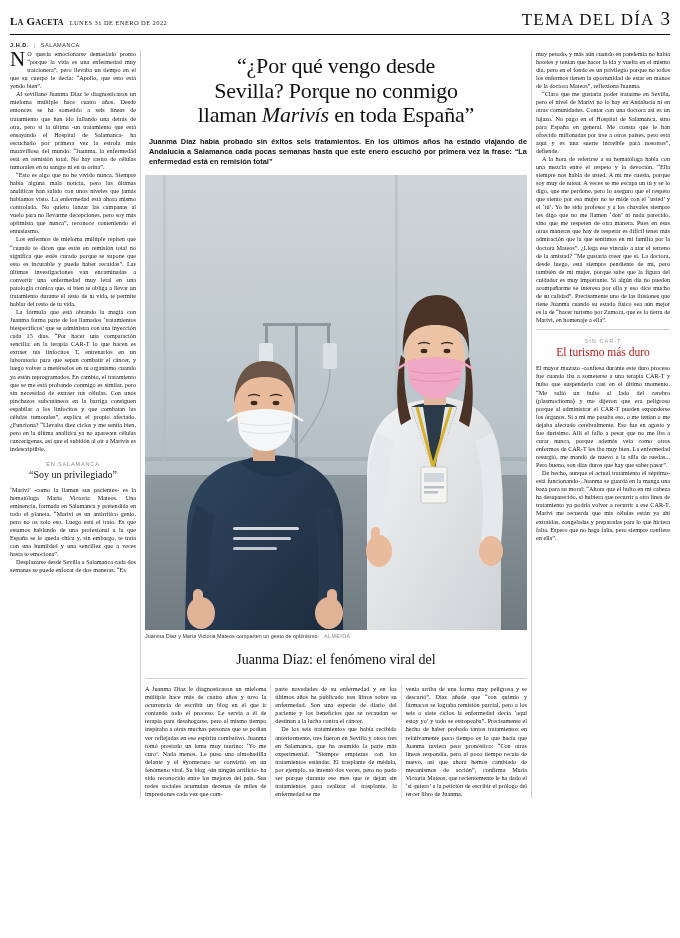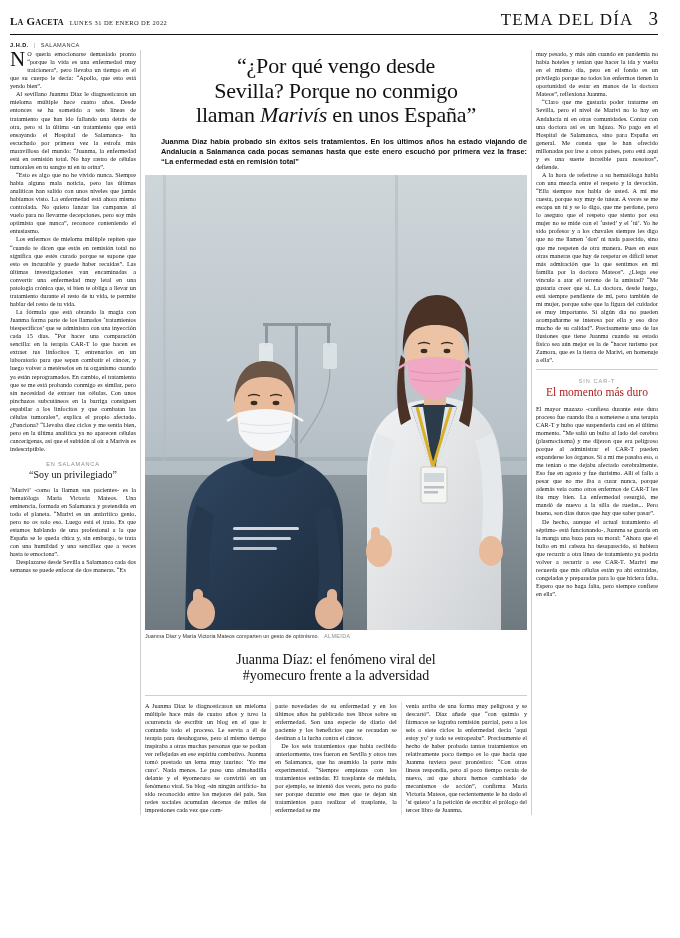--- a/index.html
+++ b/index.html
@@ -6,21 +6,21 @@
   html, body {
     margin: 0; padding: 0;
     width: 680px; height: 938px;
     background: #ffffff;
     font-family: "Liberation Serif", serif;
     color: #111;
   }
   .page {
     position: relative;
     width: 680px; height: 938px;
-    padding: 8px 22px 6px 10px;
+    padding: 8px 10px 6px 10px;
     overflow: hidden;
   }
 
   
   .masthead {
     display: flex;
     align-items: baseline;
     justify-content: space-between;
     border-bottom: 1.5px solid #111;
     padding-bottom: 4px;
@@ -35,21 +35,21 @@
     letter-spacing: .2px;
     font-variant: small-caps;
   }
   .masthead-date {
     font-size: 6.5px;
     letter-spacing: .4px;
     text-transform: uppercase;
     color: #222;
   }
   .masthead-right {
-    display: flex; align-items: baseline; gap: 15px;
+    display: flex; align-items: baseline; gap: 6px;
   }
   .section-name {
     font-family: "Liberation Serif", serif;
     font-size: 17px;
     letter-spacing: 1.2px;
     font-variant: small-caps;
     color: #111;
   }
   .page-number {
     font-size: 19px;
@@ -128,21 +128,21 @@
     letter-spacing: -0.2px;
   }
   .headline em { font-style: italic; margin-top: 20px; }
 
   .standfirst {
     font-family: "Liberation Sans", sans-serif;
     font-weight: bold;
     font-size: 7.4px;
     line-height: 1.34;
     text-align: justify;
-    margin: 9px 0 0 16px;
+    margin: 9px 0 0 4px;
   }
 
   
   .photo-wrap { margin-top: 8px; }
   .photo {
     position: relative;
     width: 100%;
     height: 455px;
     overflow: hidden;
     background: #b9c2c7;
@@ -269,21 +269,21 @@
       <p class="body first">‘Marivi’ -como la llaman sus pacientes- es la hematóloga María Victoria Mateos. Una eminencia, formada en Salamanca y pretendida en todo el planeta. “Marivi es un antirritico genio, pero no os solo eso. Luego está el trato. Es que estamos hablando de una profesional a la que España se le queda chica y, sin embargo, te trata con una humildad y una sencillez que a veces hasta te emociona”.</p>
       <p class="body">Desplazarse desde Sevilla a Salamanca cada dos semanas se puede enfocar de dos maneras. “Es</p>
     </div>
 
     <div class="col">
       <div class="rule-v" style="left:-5px;"></div>
 
       <h1 class="headline">
         <span>“¿Por qué vengo desde</span><br>
         <span>Sevilla? Porque no conmigo</span><br>
-        <span>llaman </span><em>Marivís</em><span> en unos España”</span>
+        <span>llaman </span><em>Marivís</em><span> en toda España”</span>
       </h1>
 
       <p class="standfirst">Juanma Díaz había probado sin éxitos seis tratamientos. En los últimos años ha estado viajando de Andalucía a Salamanca cada pocas semanas hasta que este enero escuchó por primera vez la frase: “La enfermedad está en remisión total”</p>
 
       <div class="photo-wrap">
         <div class="photo">
           <svg viewBox="0 0 382 455" preserveAspectRatio="xMidYMid slice">
             <defs>
               <linearGradient id="wall" x1="0" y1="0" x2="0" y2="1">
                 <stop offset="0" stop-color="#cfd6da"></stop>
@@ -411,21 +411,20 @@
           </svg>
         </div>
         <div class="caption">
           <span>Juanma Díaz y María Victoria Mateos comparten un gesto de optimismo.</span>
           <span class="credit">ALMEIDA</span>
         </div>
       </div>
 
       <h2 class="subhead">
         <span>Juanma Díaz: el fenómeno viral del</span><br>
-        <span>#yomecuro frente a la adversidad</span>
       </h2>
 
       <hr class="hr-thin">
 
       <div class="three-cols">
         <div class="sub">
           <p class="body first">A Juanma Díaz le diagnosticaron un mieloma múltiple hace más de cuatro años y tuvo la ocurrencia de escribir un blog en el que ir contando todo el proceso. Le servía a él de terapia para desahogarse, pero al mismo tiempo inspiraba a otras muchas personas que se podían ver reflejadas en ese espíritu combativo. Juanma tomó prestado un lema muy taurino: ‘Yo me curo’. Nada menos. Le puso una almohadilla delante y el #yomecuro se convirtió en un fenómeno viral. Su blog -sin ningún artificio- ha sido reconocido entre los mejores del país. Sus redes sociales acumulan decenas de miles de impresiones cada vez que com-</p>
         </div>
         <div class="sub">
           <p class="body first">parte novedades de su enfermedad y en los últimos años ha publicado tres libros sobre su enfermedad. Son una especie de diario del paciente y los beneficios que se recaudan se destinan a la lucha contra el cáncer.</p>
@@ -439,20 +438,20 @@
 
     <div class="col">
       <div class="rule-v" style="left:-5px;"></div>
 
       <p class="body first">muy pesado, y más aún cuando en pandemia no había hoteles y tenían que hacer la ida y vuelta en el mismo día, pero en el fondo es un privilegio porque no todos los enfermos tienen la oportunidad de estar en manos de la doctora Mateos”, reflexiona Juanma.</p>
       <p class="body">“Claro que me gustaría poder tratarme en Sevilla, pero el nivel de Marivi no lo hay en Andalucía ni en otras comunidades. Contar con una doctora así es un lujazo. No pago en el Hospital de Salamanca, sino para España en general. Me consta que le han ofrecido millonadas por irse a otros países, pero está aquí y es una suerte increíble para nosotros”, defiende.</p>
       <p class="body">A la hora de referirse a su hematóloga habla con una mezcla entre el respeto y la devoción. “Ella siempre nos habla de usted. A mí me cuesta, porque soy muy de tutear. A veces se me escapa un tú y se lo digo, que me perdone, pero lo aseguro que el respeto que siento por esa mujer no se mide con el ‘usted’ y el ‘tú’. Yo he sido profesor y a los chavales siempre les digo que no me llamen ‘don’ ni nada parecido, sino que me respeten de otra manera. Pues en esas otras maneras que hay de respetar es difícil tener más admiración que la que sentimos en mi familia por la doctora Mateos”. ¿Llega ese vínculo a atar el terreno de la amistad? “Me gustaría creer que sí. La doctora, desde luego, está siempre pendiente de mí, pero también de mi mujer, porque sabe que la figura del cuidador es muy importante. Si algún día no pueden acompañarme se interesa por ella y eso dice mucho de su calidad”. Precisamente uno de las ilusiones que tiene Juanma cuando su estado físico sea aún mejor es la de “hacer turismo por Zamora, que es la tierra de Marivi, en homenaje a ella”.</p>
 
       <div class="rule-h"></div>
       <div class="kicker">SIN CAR-T</div>
-      <div class="red-head">El momento más duro</div>
+      <div class="red-head">El turismo más duro</div>
 
       <p class="body first">El mayor mazazo -confiesa durante este duro proceso fue cuando iba a someterse a una terapia CAR-T y hubo que suspenderla casi en el último momento. “Me salió un bulto al lado del cerebro (plasmocitoma) y me dijeron que era peligroso porque al administrar el CAR-T pueden expanderse los órganos. Si a mí me pasaba eso, o me tenían o me dejaba afectado cerebralmente. Eso fue en agosto y fue durísimo. Allí el fallo a pesar que no me iba a curar nunca, porque además veía como otros enfermos de CAR-T les iba muy bien. La enfermedad resurgió, me mandó de nuevo a la silla de ruedas... Pero bueno, son días duros que hay que saber pasar”.</p>
       <p class="body">De hecho, aunque el actual tratamiento el séptimo- está funcionando-, Juanma se guarda en la manga una baza para su moral: “Ahora que el bulto en mi cabeza ha desaparecido, si hubiera que recurrir a otra línea de tratamiento ya podría volver a recurrir a ese CAR-T. Marivi me recuerda que mis células están ya ahí extraídas, congeladas y preparadas para lo que hiciera falta. Espero que no haga falta, pero siempre confiere en ella”.</p>
     </div>
 
   </div>
 </div>
 
 </body></html>

